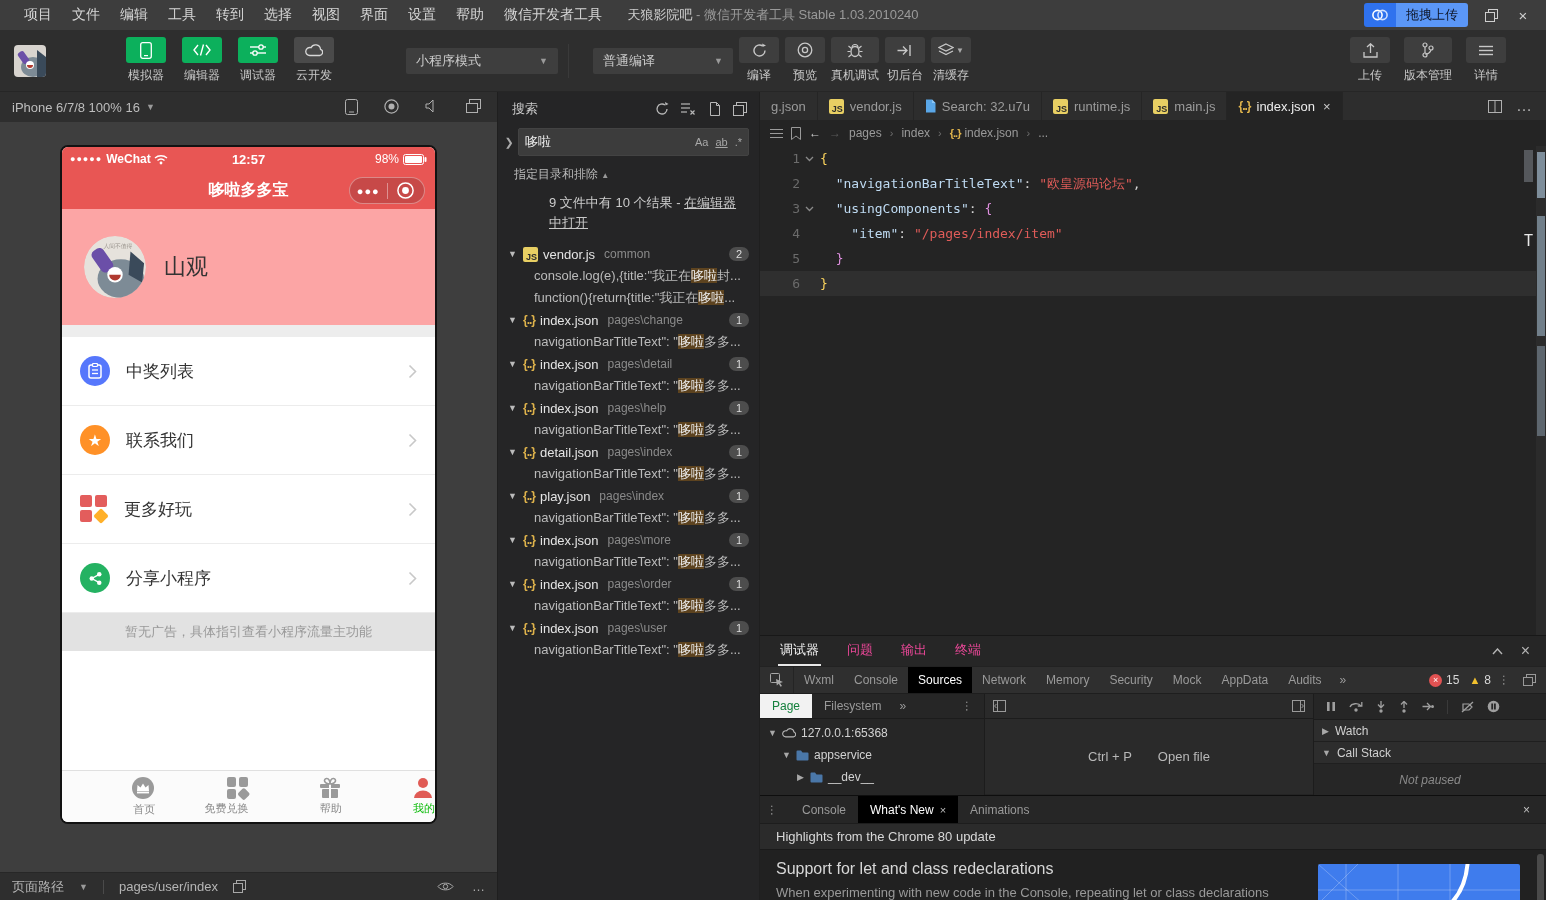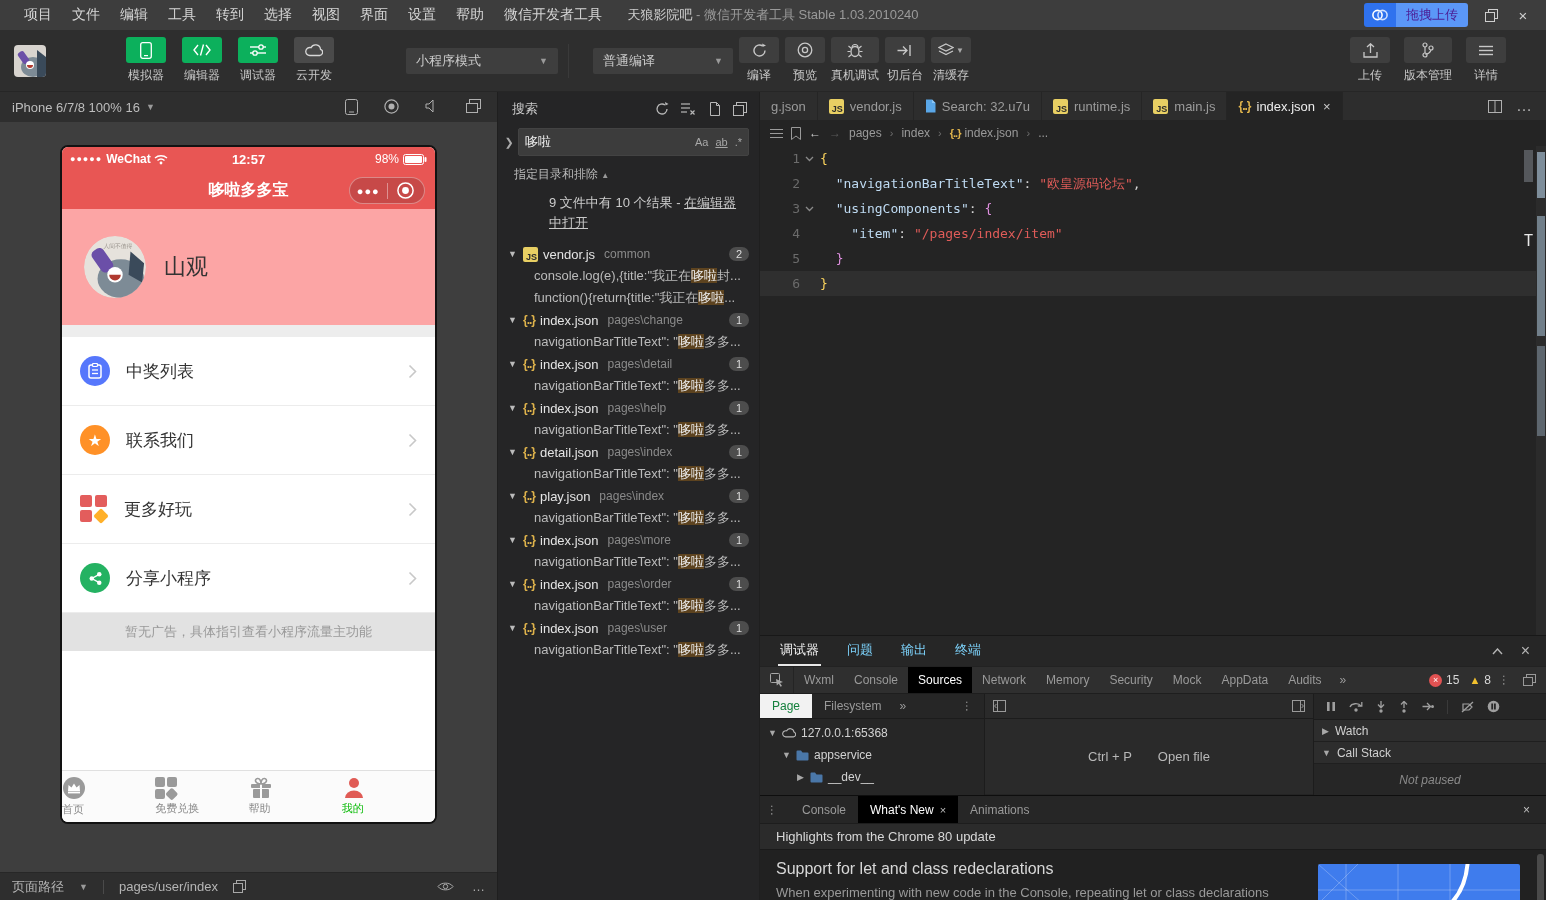--- a/index.html
+++ b/index.html
@@ -9,21 +9,21 @@
 
   
   .titlebar { height:30px; background:#3d3d3d; display:flex; align-items:center; position:relative; }
   .menu-bar { display:flex; align-items:flex-end; padding-left:16px; gap:4px; z-index:2; }
   .tmenu { color:#d6d6d6; font-size:14px; padding:2px 8px; cursor:default; }
   .win-title { position:absolute; left:0; right:0; text-align:center; font-size:13px; color:#9a9a9a; }
   .win-title b { color:#cfcfcf; font-weight:normal; }
   .tb-right { margin-left:auto; display:flex; align-items:center; gap:14px; padding-right:14px; z-index:2; }
   .drag-upload { display:flex; align-items:stretch; height:24px; border-radius:3px; overflow:hidden; cursor:pointer; }
   .drag-upload .logo-seg { background:#2f72ee; width:32px; display:flex; align-items:center; justify-content:center; }
-  .drag-upload .lbl-seg { background:#5b97f7; color:#4c1d95; font-size:13px; display:flex; align-items:center; padding:0 10px; }
+  .drag-upload .lbl-seg { background:#5b97f7; color:#0f172a; font-size:13px; display:flex; align-items:center; padding:0 10px; }
   .winctl { color:#cfcfcf; width:18px; height:18px; display:flex; align-items:center; justify-content:center; font-size:15px; cursor:pointer; }
 
   
   .toolbar { height:62px; background:#2e2e2e; display:flex; align-items:center; padding:0 14px; border-bottom:1px solid #262626; }
   .tb-avatar { width:32px; height:32px; border-radius:4px; overflow:hidden; margin-right:76px; }
   .mode-group { display:flex; gap:8px; }
   .mode-btn { width:48px; text-align:center; cursor:pointer; }
   .mode-ic { width:40px; height:26px; margin:0 auto; border-radius:3px; display:flex; align-items:center; justify-content:center; }
   .mode-ic.on { background:#0cb05c; }
   .mode-ic.off { background:#4a4a4a; }
@@ -77,21 +77,21 @@
   .ph-menu-item { height:69px; background:#fff; display:flex; align-items:center; padding:0 18px; border-bottom:1px solid #ececec; cursor:pointer; }
   .ph-menu-item .mi-lb { margin-left:16px; font-size:17px; color:#333; }
   .ph-menu-item .chev { margin-left:auto; color:#c8c8c8; }
   .mi-ic { width:30px; height:30px; border-radius:50%; display:flex; align-items:center; justify-content:center; flex:none; }
   .icon-grid { width:28px; height:28px; display:grid; grid-template-columns:12px 12px; grid-template-rows:12px 12px; gap:3px; }
   .icon-grid .sq { border-radius:2px; }
   .icon-grid .dia { border-radius:2px; transform:rotate(45deg) scale(0.92); }
   .ph-ad { height:38px; background:#e2e2e2; display:flex; align-items:center; justify-content:center; color:#999; font-size:13px; }
   .ph-fill { flex:1; background:#fff; }
   .ph-tabbar { height:52px; background:#fbfbfb; border-top:1px solid #e0e0e0; display:flex; }
-  .ph-tab { flex:1; display:flex; flex-direction:column; align-items:flex-start; justify-content:center; gap:2px; cursor:pointer; }
+  .ph-tab { flex:1; display:flex; flex-direction:column; align-items:flex-end; justify-content:center; gap:2px; cursor:pointer; }
   .ph-tab .tb-lb { font-size:11px; color:#8a8a8a; }
   .ph-tab.active .tb-lb { color:#09bb07; }
   .sim-footer { height:28px; background:#2e2e2e; border-top:1px solid #272727; display:flex; align-items:center; padding:0 12px; color:#b5b5b5; font-size:13px; gap:15px; }
   .sim-footer .caret { font-size:9px; color:#9a9a9a; }
   .sim-footer .fdiv { width:1px; height:14px; background:#4a4a4a; }
   .sim-footer .f-right { margin-left:auto; display:flex; gap:18px; align-items:center; color:#a8a8a8; }
 
   
   .sp-header { height:28px; display:flex; align-items:center; padding:6px 12px 0 14px; color:#cccccc; font-size:13px; }
   .sp-ics { margin-left:auto; display:flex; gap:12px; color:#b8b8b8; }
@@ -140,21 +140,21 @@
   .s-b1 { color:#ffd75e; } .s-b2 { color:#df8fdf; }
   .ovr { position:absolute; top:0; right:11px; width:13px; height:100%; }
   .ovr .thumb { position:absolute; top:4px; left:2px; width:9px; height:32px; background:#55585c; }
   .ovr .tmark { position:absolute; top:86px; left:0; width:13px; color:#e8e8e8; font-size:15px; text-align:center; }
   .edge-strip { position:absolute; top:0; right:0; width:10px; height:100%; background:#2b2b2b; }
   .edge-strip .seg { position:absolute; left:1px; width:8px; background:#7e8e9b; }
 
   
   .dbg { height:160px; border-top:1px solid #181818; background:#262626; display:flex; flex-direction:column; }
   .dbg-tabs { height:30px; display:flex; align-items:stretch; padding:0 6px 0 18px; }
-  .dbg-tab { display:flex; align-items:center; padding:0 2px; margin-right:24px; font-size:13px; color:#7dd3fc; border-bottom:2px solid transparent; cursor:pointer; }
+  .dbg-tab { display:flex; align-items:center; padding:0 2px; margin-right:24px; font-size:13px; color:#ec4899; border-bottom:2px solid transparent; cursor:pointer; }
   .dbg-tab.active { color:#f2f2f2; border-bottom-color:#e8e8e8; }
   .dbg-tabs-right { margin-left:auto; display:flex; gap:18px; align-items:center; color:#b5b5b5; padding-right:10px; }
   .dt-row { height:28px; background:#2f2f2f; border-top:1px solid #222; border-bottom:1px solid #1e1e1e; display:flex; align-items:stretch; font-size:12px; }
   .dt-inspect { width:34px; display:flex; align-items:center; justify-content:center; border-right:1px solid #242424; color:#a8a8a8; cursor:pointer; }
   .dt-tab { display:flex; align-items:center; padding:0 10px; color:#9a9a9a; cursor:pointer; }
   .dt-tab.active { background:#000; color:#fff; }
   .dt-more { display:flex; align-items:center; padding:0 8px; color:#9a9a9a; }
   .dt-badges { margin-left:auto; display:flex; align-items:center; gap:10px; padding-right:10px; }
   .err-badge { display:flex; align-items:center; gap:4px; color:#d8d8d8; }
   .errdot { width:13px; height:13px; border-radius:50%; background:#e15252; color:#fff; font-size:9px; display:flex; align-items:center; justify-content:center; }

